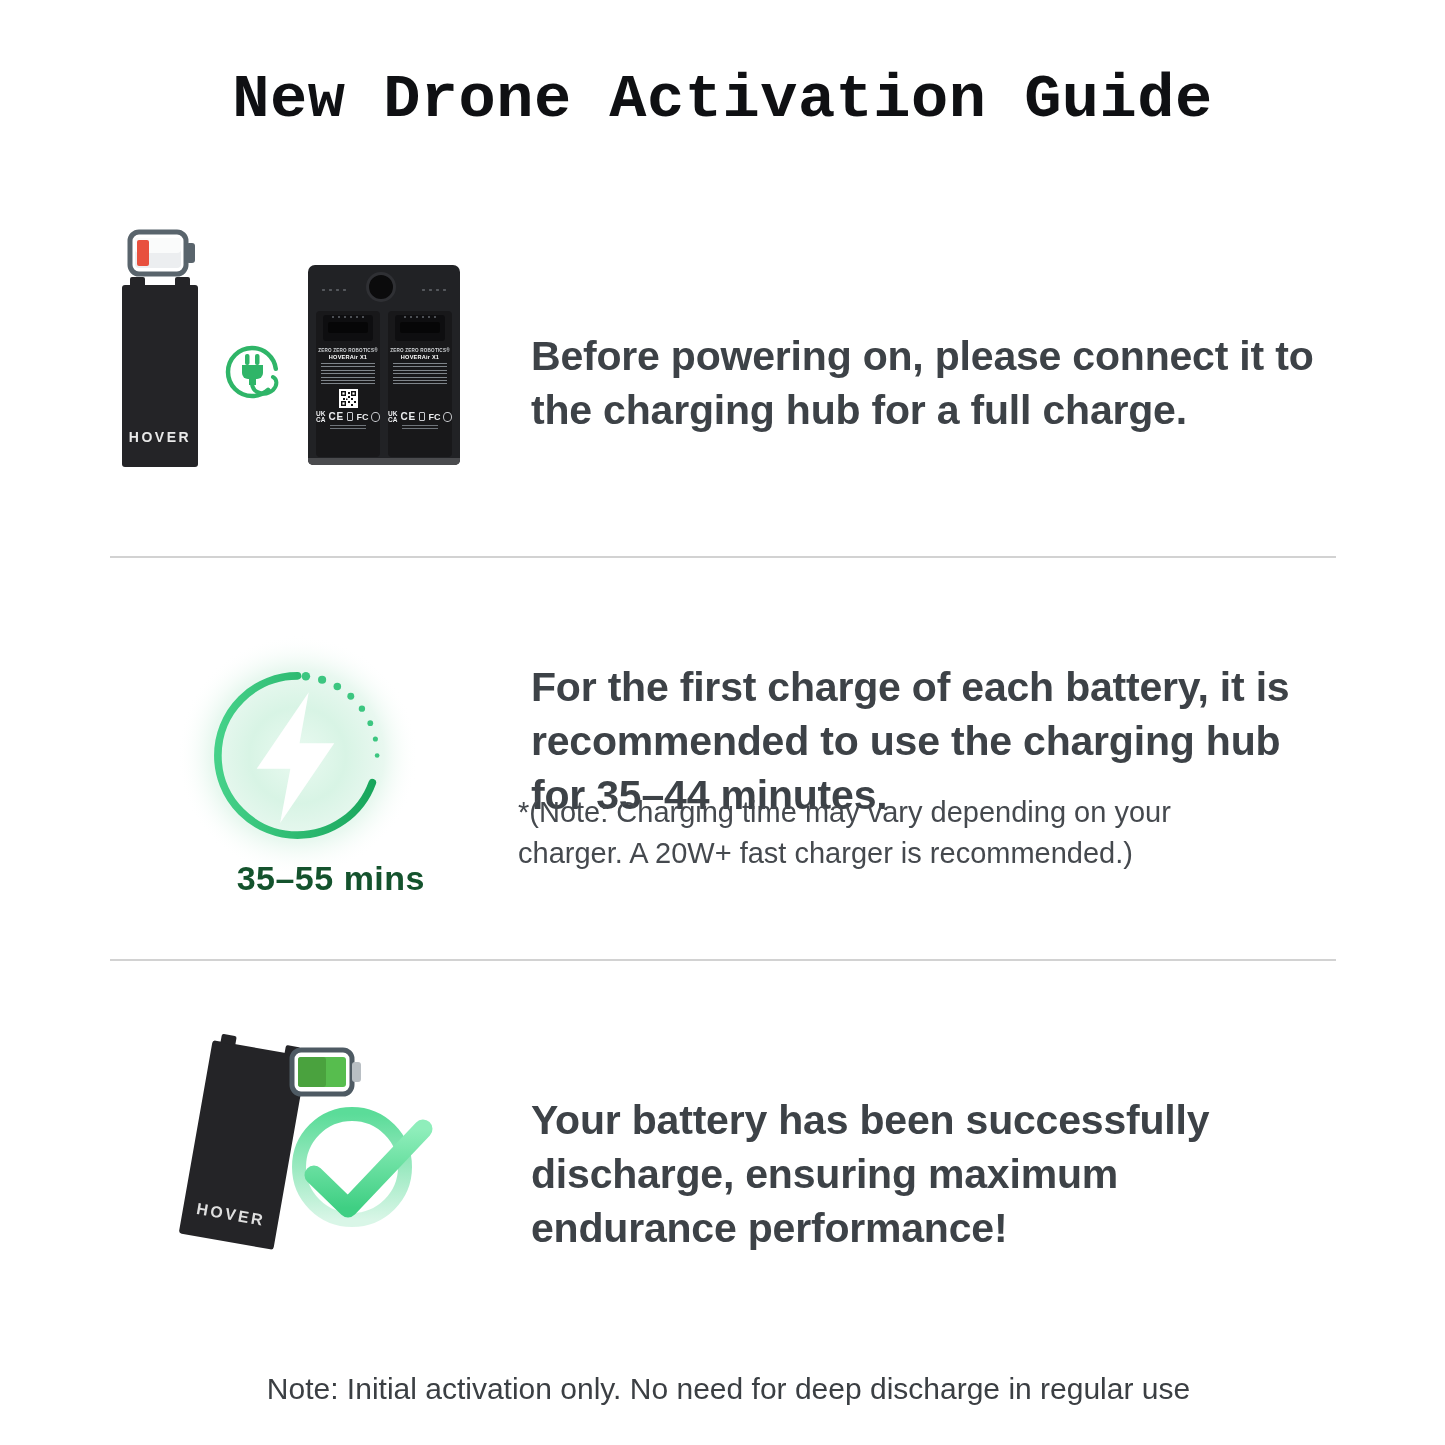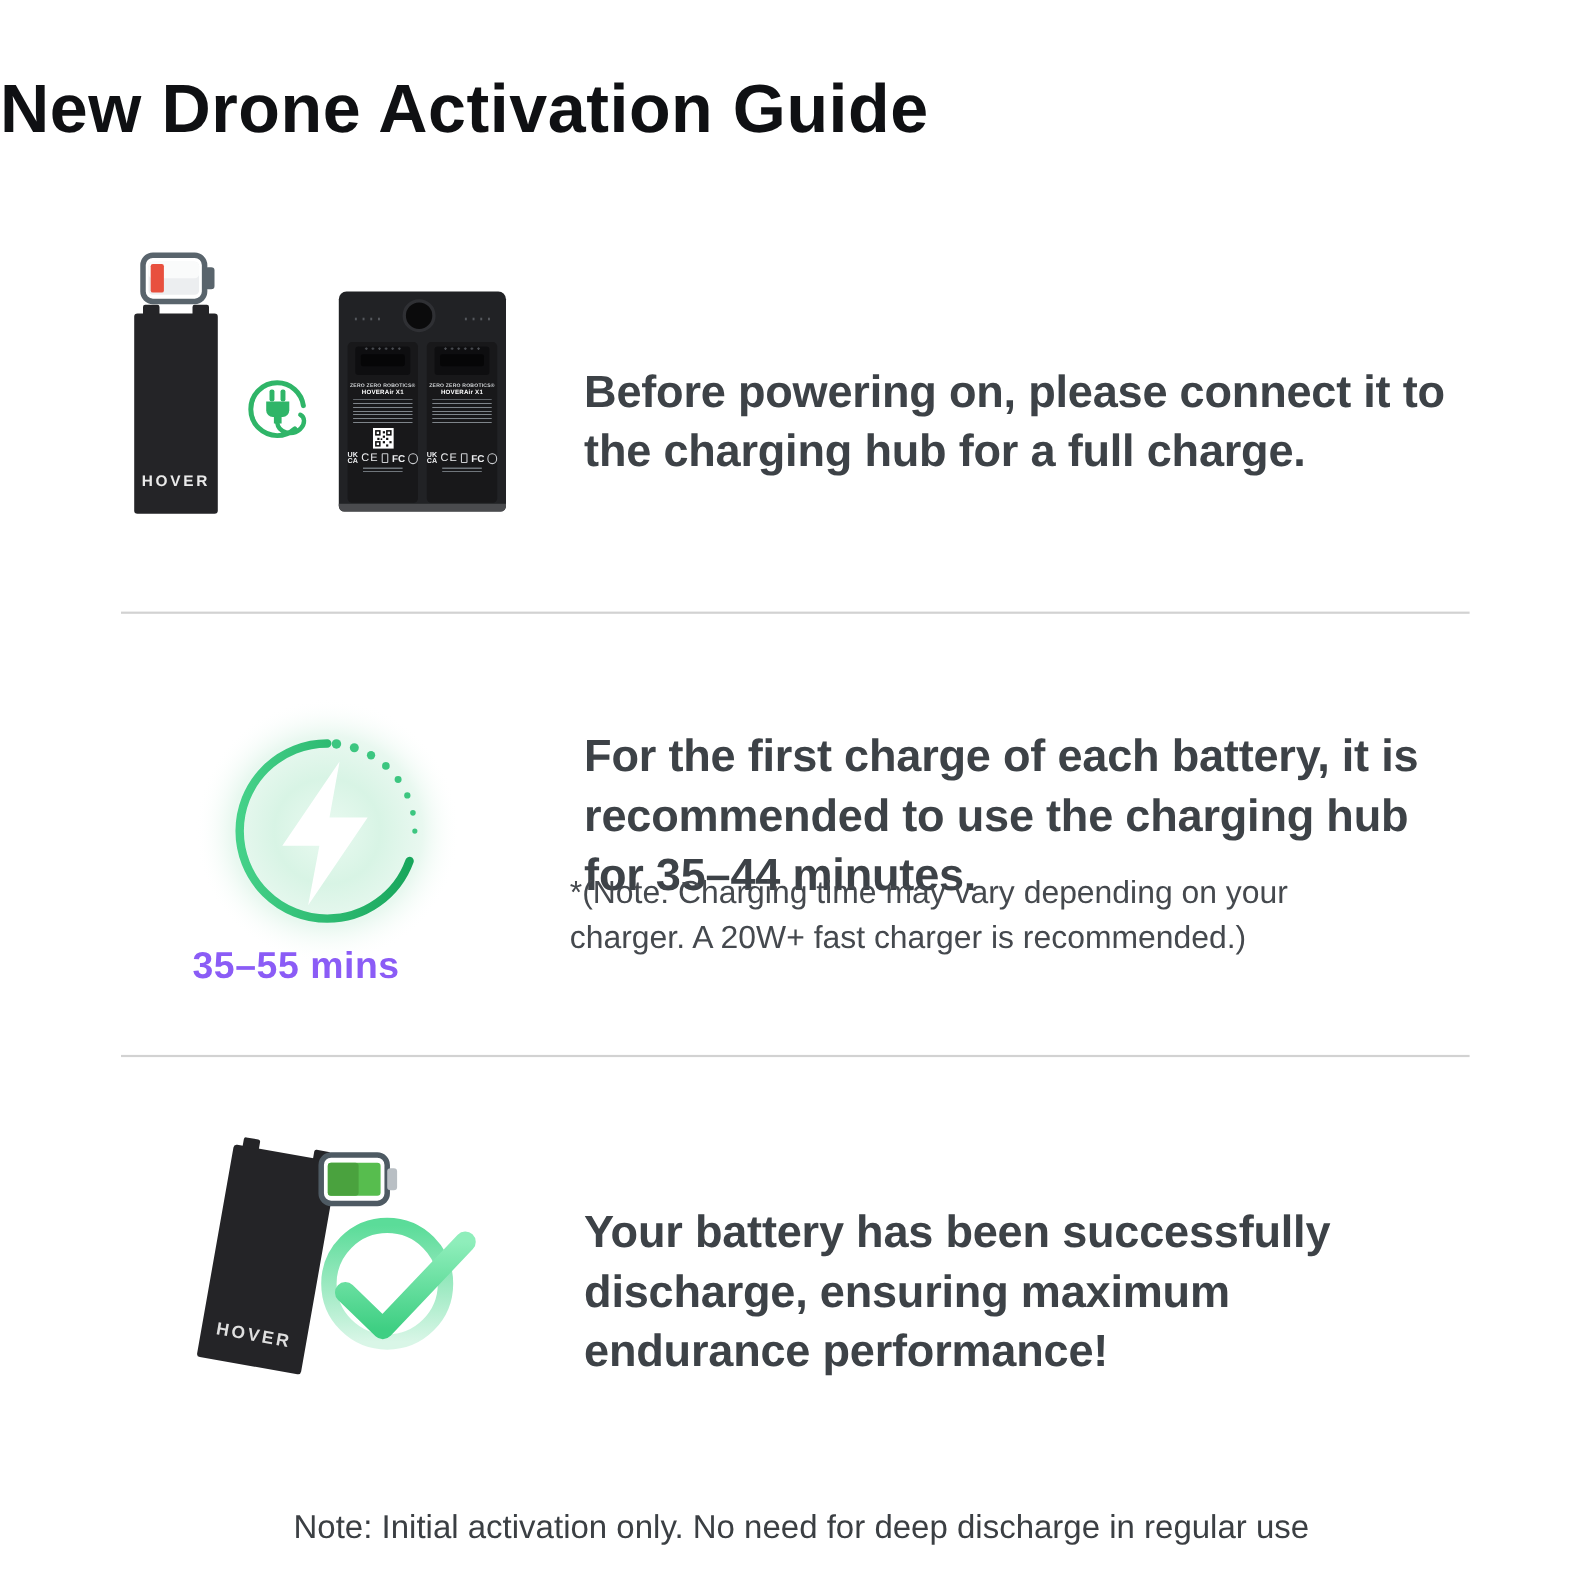--- a/index.html
+++ b/index.html
@@ -4,22 +4,22 @@
 <style>
   html,body{margin:0;padding:0;}
   body{
     width:1445px;height:1445px;background:#ffffff;position:relative;
     font-family:"Liberation Sans","DejaVu Sans",sans-serif;overflow:hidden;
   }
   .abs{position:absolute;}
 
   
   .title{
-    position:absolute;top:64px;left:0;width:100%;
-    font-size:62px;font-weight:800;color:#0f1013;letter-spacing:.5px;margin:0;
+    position:absolute;top:64px;left:0;width:100%;text-align:center;
+    font-size:62px;font-weight:800;color:#0f1013;letter-spacing:.5px;margin:0;font-family:Liberation Mono, monospace;
   }
 
   
   .divider{position:absolute;left:110px;width:1226px;height:2px;background:#d2d2d2;border:0;margin:0;}
 
   
   .lead{
     position:absolute;font-size:41px;font-weight:700;color:#3d4247;
     line-height:1.32;letter-spacing:-0.2px;margin:13px;
   }
@@ -61,32 +61,32 @@
     background-size:6px 4px;background-repeat:repeat-x;}
   .contact .well{width:40px;height:11px;background:#060607;border-radius:2px;margin:3px auto 0;}
   .slot .brand-line{margin-top:7px;text-align:center;font-size:4.6px;font-weight:700;color:#d3d6d9;letter-spacing:.2px;}
   .slot .model-line{margin-top:1px;text-align:center;font-size:5.6px;font-weight:800;color:#ffffff;letter-spacing:.2px;}
   .fineprint{width:84%;height:23px;margin:3px auto 0;
     background-image:repeating-linear-gradient(to bottom,#7e848a 0 1px,rgba(0,0,0,0) 1px 3.4px);}
   .qr{display:block;margin:3px auto 0;}
   .qr-spacer{height:22px;}
   .certs{margin-top:3px;display:flex;justify-content:center;align-items:center;gap:3px;}
   .ukca{display:flex;flex-direction:column;line-height:.85;font-size:6.5px;font-weight:800;color:#edeef0;}
-  .ce-mark{font-size:10px;font-weight:400;color:#edeef0;letter-spacing:1px;}
+  .ce-mark{font-size:10px;font-weight:700;color:#edeef0;letter-spacing:1px;}
   .bin-mark{width:5px;height:7px;border:1px solid #caccd0;border-radius:1px;}
   .fcc-mark{font-size:9px;font-weight:700;color:#edeef0;}
   .reg-mark{width:8px;height:8px;border:1px solid #caccd0;border-radius:50%;}
   .microlines{width:55%;height:5px;margin:3px auto 0;
     background-image:repeating-linear-gradient(to bottom,#6f757b 0 1px,rgba(0,0,0,0) 1px 3px);}
 
   
   .fig2{left:175px;top:633px;width:250px;height:275px;}
   .mins-label{
-    position:absolute;top:226px;left:0;width:100%;text-align:left;
-    font-size:34px;font-weight:700;color:#8b5cf6;letter-spacing:.5px;
+    position:absolute;top:226px;left:0;width:100%;text-align:right;
+    font-size:34px;font-weight:700;color:#14532d;letter-spacing:.5px;
   }
 
   
   .fig3{left:150px;top:1025px;width:340px;height:245px;}
   .battery-tilted{left:45px;top:22px;width:96px;height:196px;transform:rotate(10deg);transform-origin:50% 50%;}
   .battery-tilted .brand{font-size:16px;bottom:18px;letter-spacing:2.5px;color:#dfdfdf;}
 </style>
 </head>
 <body>
 

